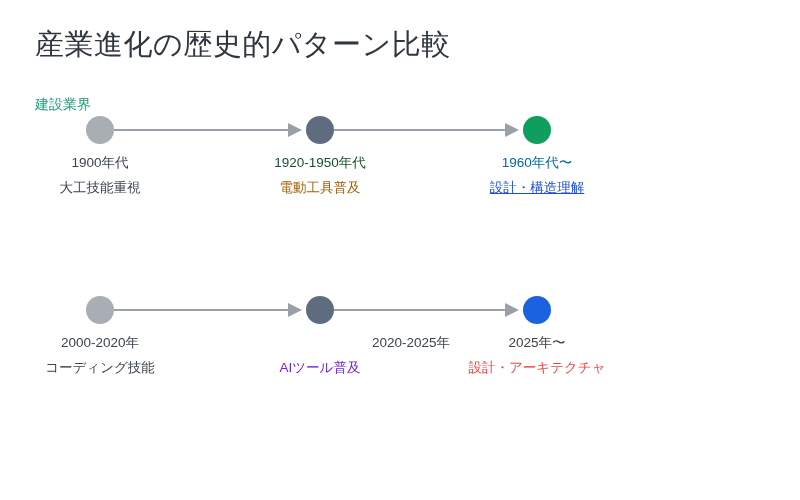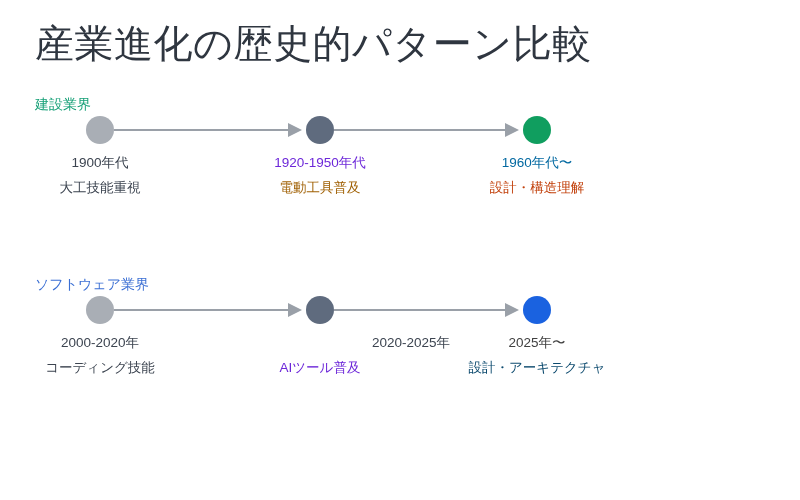--- a/index.html
+++ b/index.html
@@ -20,21 +20,21 @@
     width: 800px;
     height: 500px;
     background: #ffffff;
   }
 
   
   .page-title {
     position: absolute;
     left: 35px;
     top: 24px;
-    font-size: 39px;
+    font-size: 29px;
     line-height: 40px;
     color: #2f3640;
     font-weight: 400;
     letter-spacing: 0.5px;
     white-space: nowrap;
   }
 
   
   .timeline-row {
     position: absolute;
@@ -126,33 +126,32 @@
     </svg>
 
     <div class="node" style="left:100px">
       <div class="node-dot" style="background: rgb(169, 174, 181);"></div>
       <div class="node-period" style="color: rgb(60, 68, 80);">1900年代</div>
       <div class="node-desc" style="color: rgb(60, 68, 80);">大工技能重視</div>
     </div>
 
     <div class="node" style="left:320px">
       <div class="node-dot" style="background: rgb(95, 107, 126);"></div>
-      <div class="node-period" style="color: #6d28d9;">1920-1950年代</div>
+      <div class="node-period" style="color: #14532d;">1920-1950年代</div>
       <div class="node-desc" style="color: #a16207;">電動工具普及</div>
     </div>
 
     <div class="node" style="left:537px">
       <div class="node-dot" style="background: rgb(16, 158, 95);"></div>
       <div class="node-period" style="color: #0369a1;">1960年代〜</div>
-      <div class="node-desc" style="color: #c2410c;">設計・構造理解</div>
+      <div class="node-desc" style="color: #1d4ed8; text-decoration: underline;">設計・構造理解</div>
     </div>
   </div>
 
   <div class="timeline-row row-1">
-    <div class="industry-label" style="color: rgb(59, 111, 212);">ソフトウェア業界</div>
 
     <svg class="connectors" width="800" height="130">
       <defs>
         <marker id="arrowhead-s" markerWidth="7" markerHeight="7" refX="6" refY="3.5" orient="auto">
           <polygon points="0 0, 7 3.5, 0 7" fill="#9aa0a8"></polygon>
         </marker>
       </defs>
       <line x1="114" y1="35" x2="300" y2="35" stroke="#9aa0a8" stroke-width="2" marker-end="url(#arrowhead-s)"></line>
       <line x1="334" y1="35" x2="517" y2="35" stroke="#9aa0a8" stroke-width="2" marker-end="url(#arrowhead-s)"></line>
     </svg>
@@ -165,17 +164,17 @@
 
     <div class="node" style="left:320px">
       <div class="node-dot" style="background: rgb(95, 107, 126);"></div>
       <div class="node-period" style="color: rgb(60, 68, 80); text-align: right;">2020-2025年</div>
       <div class="node-desc" style="color: #6d28d9;">AIツール普及</div>
     </div>
 
     <div class="node" style="left:537px">
       <div class="node-dot" style="background: rgb(26, 98, 224);"></div>
       <div class="node-period" style="color: #404040; text-align: center;">2025年〜</div>
-      <div class="node-desc" style="color: #0c4a6e;">設計・アーキテクチャ</div>
+      <div class="node-desc" style="color: #ef4444;">設計・アーキテクチャ</div>
     </div>
   </div>
 
 </div>
 
 </body></html>

